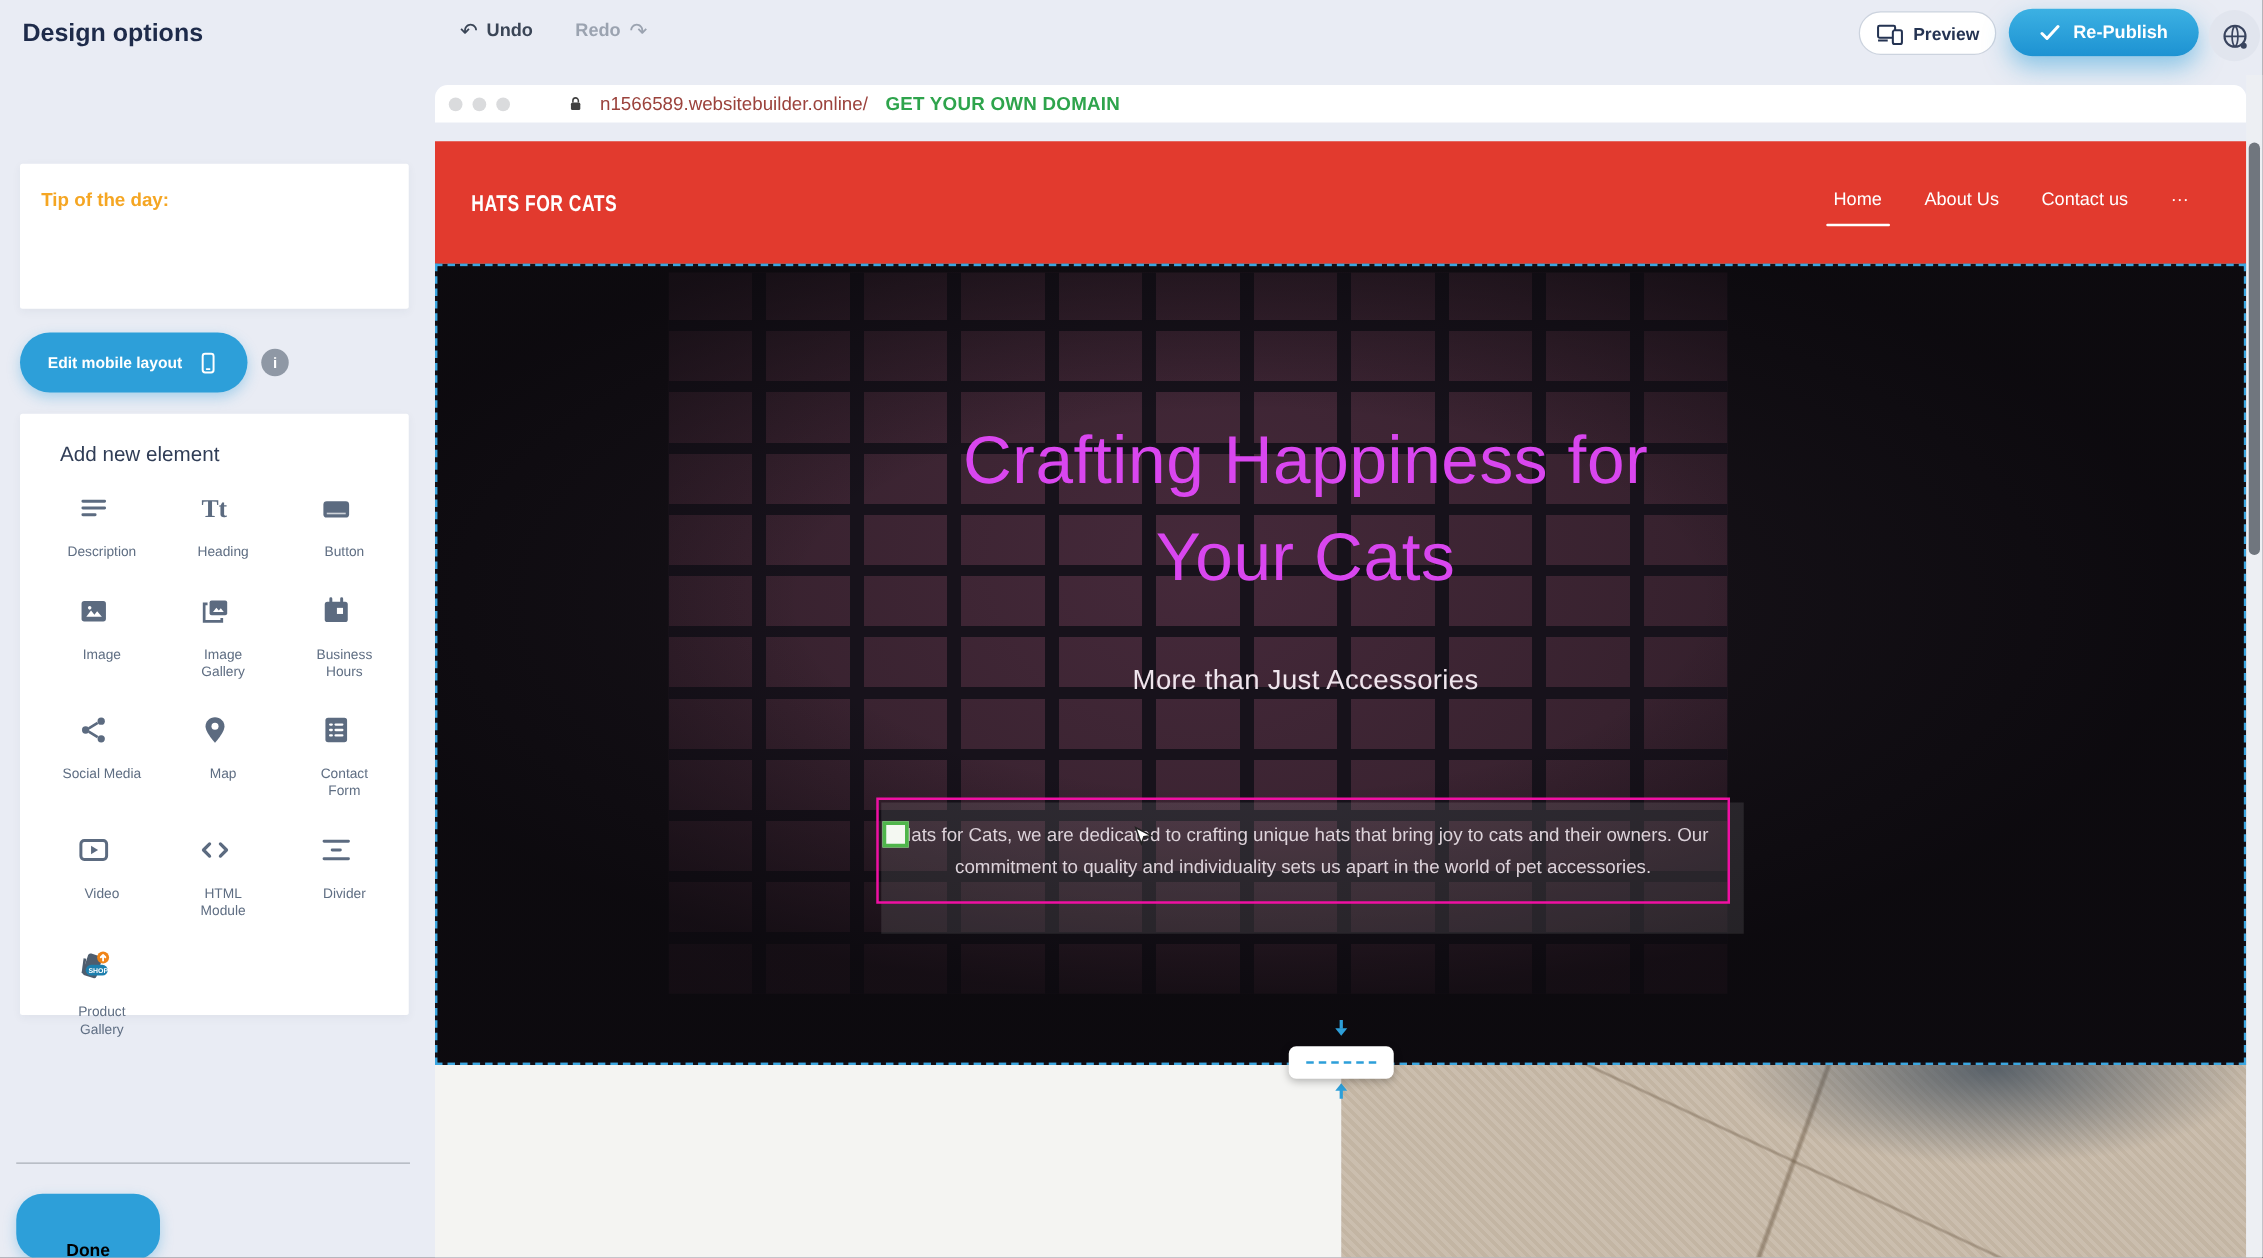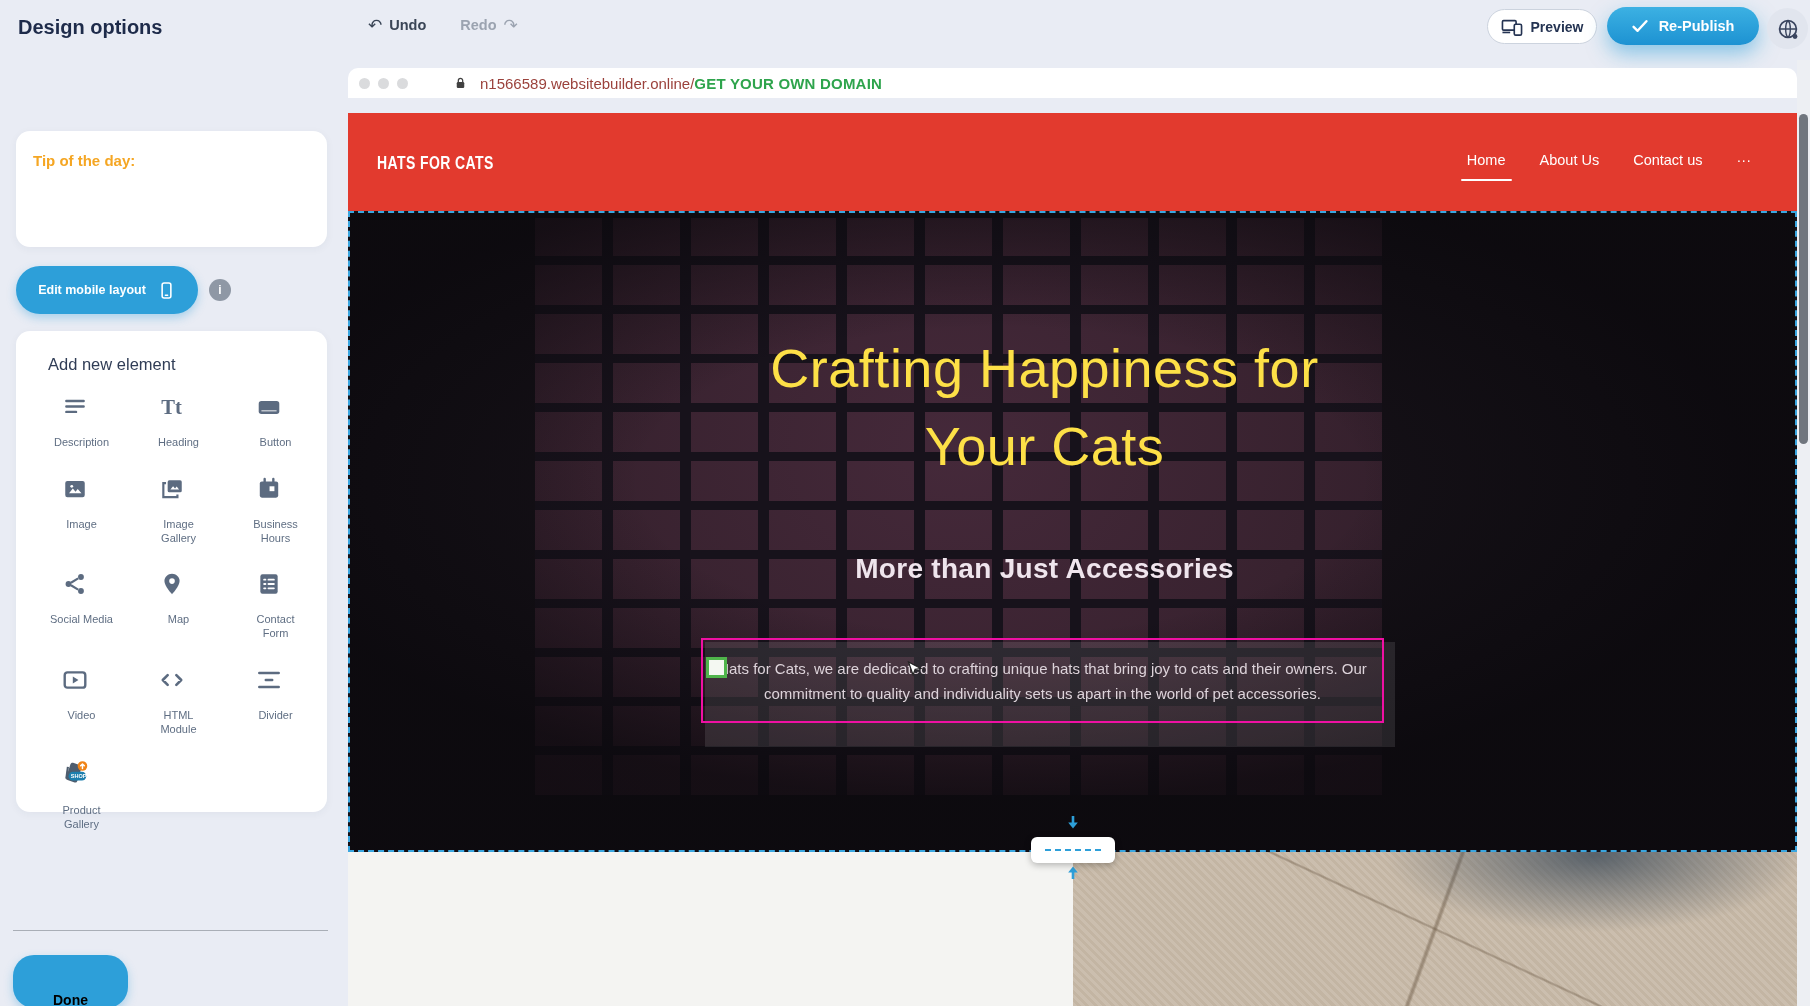--- a/index.html
+++ b/index.html
@@ -19,21 +19,21 @@
     background:linear-gradient(180deg,#3cb1e3,#1d92d2);box-shadow:0 9px 20px rgba(45,159,217,.5);
     display:flex;align-items:center;justify-content:center;gap:11px;color:#fff;font-size:14.5px;font-weight:bold;}
   .globe-btn{left:1767px;top:8px;width:41px;height:41px;border-radius:50%;background:#e1e5ee;color:#39445e;
     display:flex;align-items:center;justify-content:center;cursor:pointer;}
 
   
   .tabs{left:12px;top:71px;width:308px;height:31px;background:#dce1ec;border-radius:16px;
     display:flex;align-items:center;justify-content:space-between;padding:0 8px;box-sizing:border-box;}
   .tab{font-size:12.5px;font-weight:bold;color:#2c3a5c;padding:6px 16px;border-radius:14px;cursor:pointer;white-space:nowrap;}
   .tab.active{background:#fff;box-shadow:0 1px 3px rgba(30,40,70,.12);}
-  .card{background:#fff;border-radius:14px;box-shadow:0 2px 8px rgba(40,50,80,.05);}
+  .card{background:#fff;border-radius:2px;box-shadow:0 2px 8px rgba(40,50,80,.05);}
   .tip-card{left:16px;top:131px;width:311px;height:116px;box-sizing:border-box;padding:21px 17px;}
   .tip-head{color:#f5a623;font-size:15px;font-weight:bold;margin-bottom:9px;}
   .tip-body{color:#4a95d6;font-size:12.5px;line-height:1.4;width:264px;}
   .edit-mobile-btn{left:16px;top:266px;width:182px;height:48px;border-radius:24px;background:#2d9fd9;cursor:pointer;
     display:flex;align-items:center;justify-content:center;gap:11px;color:#fff;font-size:12.5px;font-weight:bold;box-shadow:0 4px 10px rgba(45,159,217,.35);}
   .info-icon{left:209px;top:279px;width:22px;height:22px;border-radius:50%;background:#8f98a5;color:#fff;
     display:flex;align-items:center;justify-content:center;font-size:12px;font-weight:bold;cursor:pointer;}
   .add-card{left:16px;top:331px;width:311px;height:481px;box-sizing:border-box;padding-top:24px;}
   .add-title{font-size:16.5px;color:#303d56;margin:0 0 4px 32px;}
   .el-grid{display:grid;grid-template-columns:repeat(3,1fr);row-gap:24px;padding:14px 10px 0 10px;}
@@ -44,39 +44,39 @@
   .done-btn{left:13px;top:955px;width:115px;height:53px;border-radius:21px;background:#2d9fd9;cursor:pointer;
     display:flex;align-items:flex-end;justify-content:center;color:#000000;font-size:14px;font-weight:bold;box-shadow:0 4px 10px rgba(45,159,217,.35);}
 
   
   .chrome{left:348px;top:68px;width:1449px;height:30px;background:#fff;border-radius:10px 10px 0 0;
     display:flex;align-items:center;}
   .chrome-dots{display:flex;gap:8px;margin-left:11px;}
   .chrome-dots i{width:11px;height:11px;border-radius:50%;background:#dadbdd;}
   .lock{margin-left:45px;display:flex;align-items:center;}
   .url{margin-left:12px;font-size:15px;color:#9b423c;}
-  .domain-cta{font-size:15px;font-weight:bold;color:#2ea44c;letter-spacing:.2px;cursor:pointer;}
+  .domain-cta{margin-left:14px;font-size:15px;font-weight:bold;color:#2ea44c;letter-spacing:.2px;cursor:pointer;}
 
   .site-header{left:348px;top:113px;width:1449px;height:98px;background:#e23a2e;display:flex;align-items:center;}
   .logo{margin-left:29px;color:#fff;font-size:14px;font-weight:bold;letter-spacing:.4px;transform:scaleY(1.3);transform-origin:left center;white-space:nowrap;}
   .nav{margin-left:auto;margin-right:46px;display:flex;align-items:center;gap:34px;}
   .nav-item{color:#fff;font-size:14.5px;cursor:pointer;position:relative;padding-bottom:4px;}
   .nav-item.active::after{content:"";position:absolute;left:-6px;right:-6px;bottom:-9px;height:2.5px;background:#fff;border-radius:2px;}
 
   .hero{left:348px;top:211px;width:1449px;height:641px;background:#141016;border:2px dashed #3aa6e0;box-sizing:border-box;overflow:hidden;}
   .tile-grid{position:absolute;left:185px;top:5px;width:847px;height:577px;
     background:
       repeating-linear-gradient(0deg,transparent 0 40px,#17121b 40px 49px),
       repeating-linear-gradient(90deg,transparent 0 67px,#17121b 67px 78px),
       radial-gradient(ellipse at 50% 40%,#45293a 0%,#38222f 60%,#2e1c28 100%);}
   .hero-vignette{position:absolute;left:0;top:0;width:1445px;height:637px;
     background:radial-gradient(ellipse 52% 50% at 45% 42%,rgba(16,12,18,0) 48%,rgba(10,8,12,.72) 100%);}
   .hero-content{position:absolute;left:0;top:0;width:1389px;text-align:center;color:#f8f1f6;}
-  .hero-h1{margin:116px auto 0 auto;max-width:660px;font-size:54px;line-height:78px;font-weight:500;letter-spacing:.5px;color:#fde047;text-align:center;}
-  .hero-sub{margin-top:68px;font-size:28px;font-weight:700;color:#efe5ed;letter-spacing:.3px;}
+  .hero-h1{margin:116px auto 0 auto;max-width:660px;font-size:54px;line-height:78px;font-weight:500;letter-spacing:.5px;color:#d946ef;text-align:center;}
+  .hero-sub{margin-top:46px;font-size:22px;font-weight:400;color:#efe5ed;letter-spacing:.3px;}
   .el-overlay{position:absolute;left:355px;top:429px;width:690px;height:105px;background:rgba(255,255,255,.10);}
   .pink-box{position:absolute;left:351px;top:425px;width:683px;height:85px;border:2px solid #ef10a3;box-sizing:border-box;
     display:flex;align-items:center;justify-content:center;}
   .pink-box p{margin:0;width:98%;font-size:15px;line-height:25px;color:#ddd3da;text-align:center;}
   .green-handle{position:absolute;left:3px;top:17px;width:15px;height:15px;background:#f4f8f2;border:3px solid #4fb54b;box-sizing:content-box;cursor:grab;}
   .mouse-cursor{position:absolute;left:557px;top:448px;}
 
   .below-left{left:348px;top:852px;width:725px;height:154px;background:#f4f4f2;}
   .below-right{left:1073px;top:852px;width:724px;height:154px;
     background:

